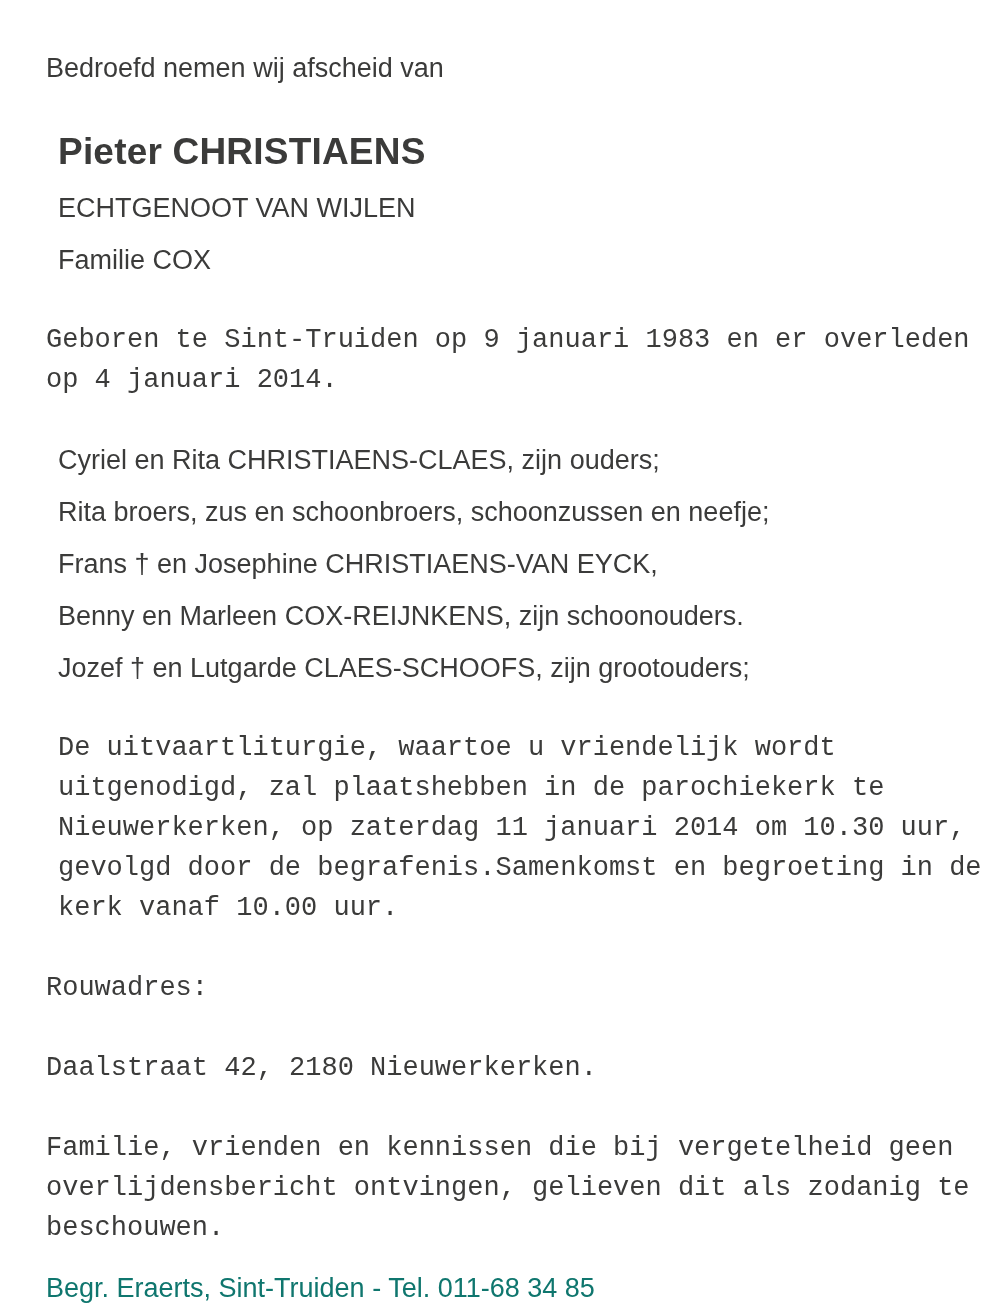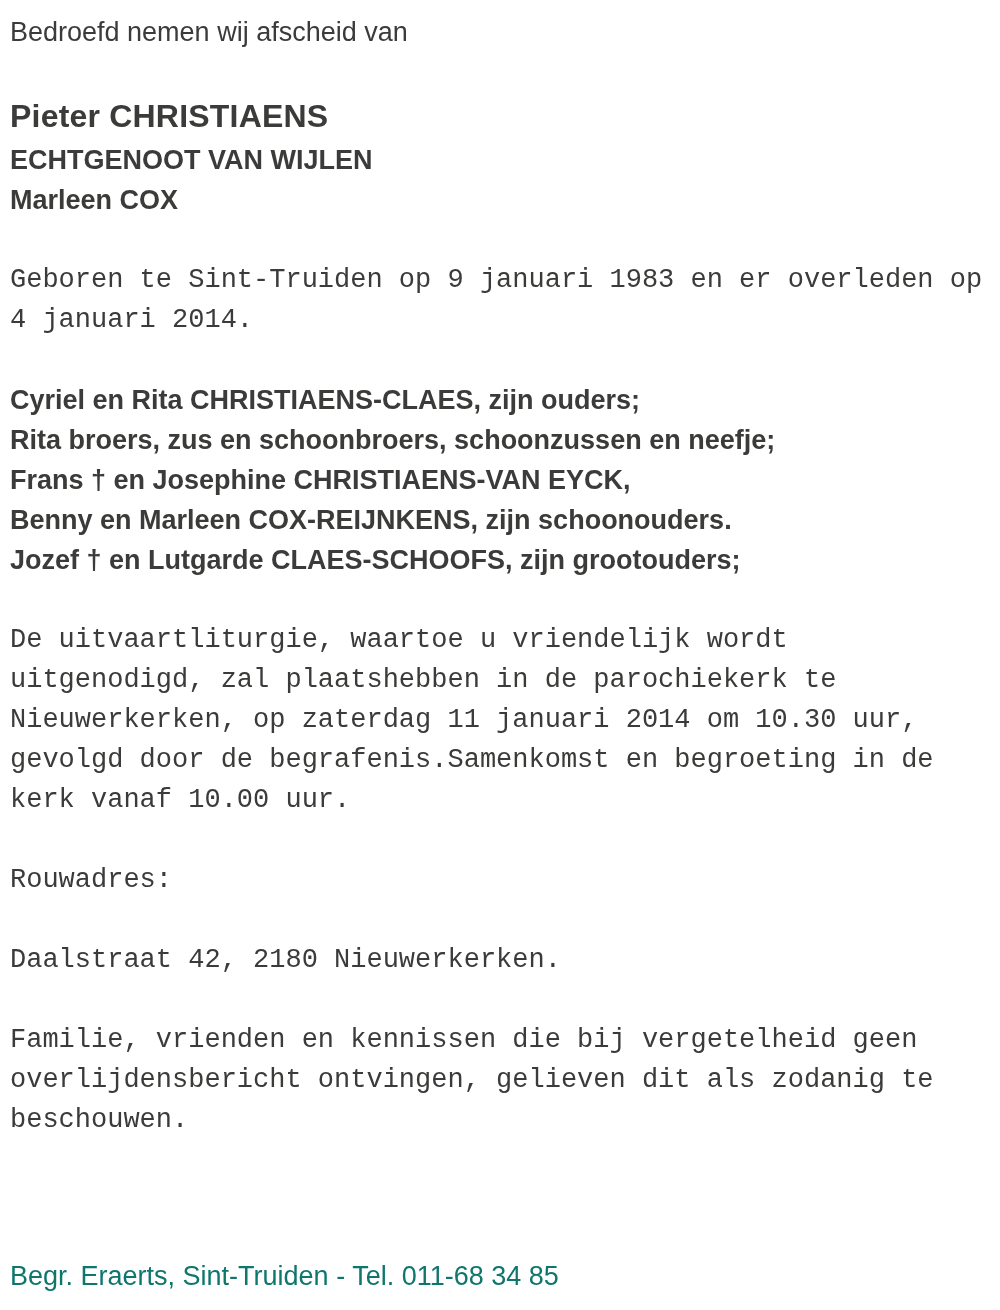--- a/index.html
+++ b/index.html
@@ -1,48 +1,48 @@
 <!DOCTYPE html>
 <html><head>
 <meta charset="utf-8">
 <style>
-  * { margin: 0; padding: 0; box-sizing: border-box; }
+  * { margin: 12px; padding: 0; box-sizing: border-box; }
 
   html, body {
     width: 1000px;
     height: 1310px;
     background: #ffffff;
     overflow: hidden;
   }
 
   body {
     font-family: "Liberation Sans", "DejaVu Sans", sans-serif;
     color: #3b3b3a;
     padding: 12px 14px 0 10px;
     position: relative;
   }
 
   .line {
     font-size: 27px;
     line-height: 40px;
-    font-weight: 700;
+    font-weight: 400;
   }
 
   .block {
     margin-bottom: 40px; 
     max-width: 976px;
   }
 
   .intro {
     font-size: 27px;
     line-height: 40px;
   }
 
   .deceased-name {
-    font-size: 32px;
+    font-size: 37px;
     line-height: 48px;
     font-weight: 700;
     letter-spacing: 0.2px;
   }
 
   .header-block {
     margin-bottom: 40px;
   }
 
   .paragraph {
@@ -61,21 +61,21 @@
   }
 </style>
 </head>
 <body>
 
 <div class="block intro">Bedroefd nemen wij afscheid van</div>
 
 <div class="header-block">
   <div class="deceased-name">Pieter CHRISTIAENS</div>
   <div class="line">ECHTGENOOT VAN WIJLEN</div>
-  <div class="line">Marleen COX</div>
+  <div class="line">Familie COX</div>
 </div>
 
 <div class="block paragraph">Geboren te Sint-Truiden op 9 januari 1983 en er overleden op 4 januari 2014.</div>
 
 <div class="block">
   <div class="line">Cyriel en Rita CHRISTIAENS-CLAES, zijn ouders;</div>
   <div class="line">Rita broers, zus en schoonbroers, schoonzussen en neefje;</div>
   <div class="line">Frans † en Josephine CHRISTIAENS-VAN EYCK,</div>
   <div class="line">Benny en Marleen COX-REIJNKENS, zijn schoonouders.</div>
   <div class="line">Jozef † en Lutgarde CLAES-SCHOOFS, zijn grootouders;</div>

